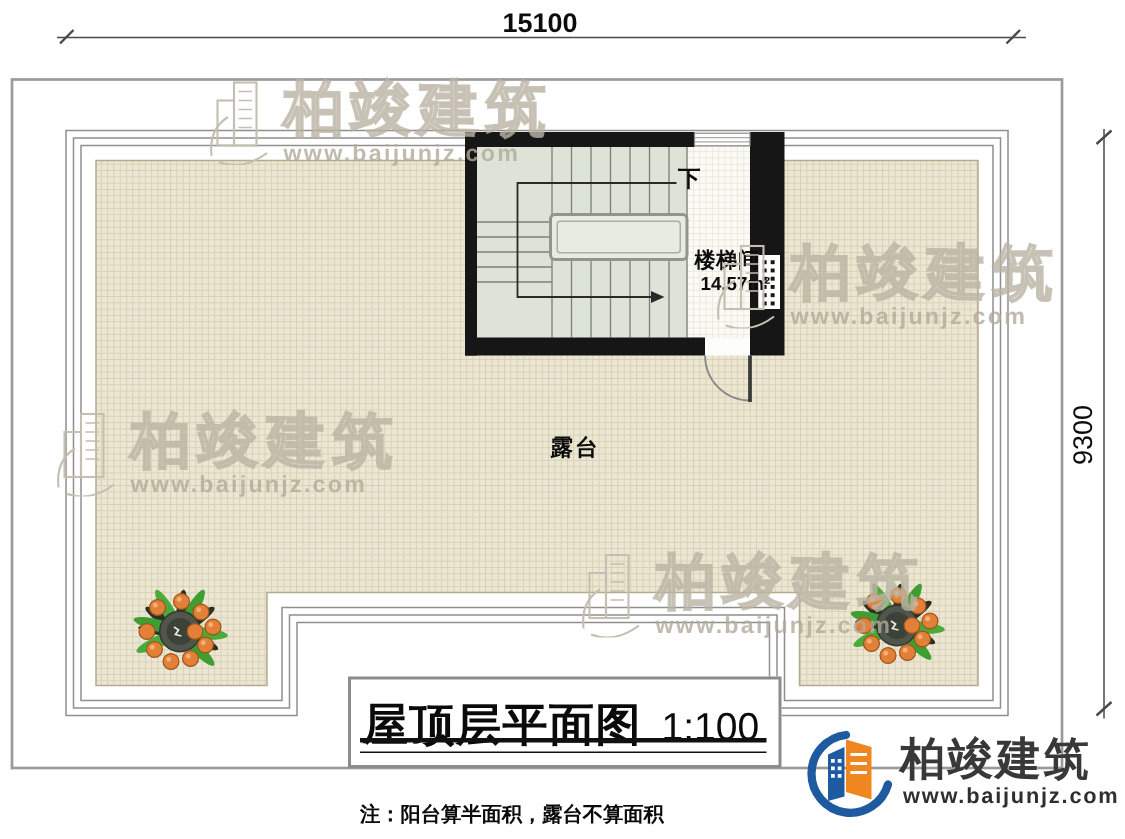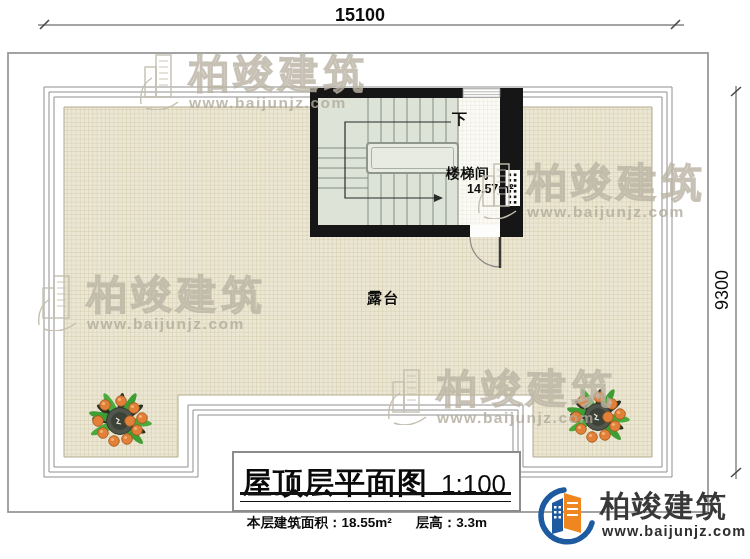--- a/index.html
+++ b/index.html
@@ -6,21 +6,21 @@
   .screen{position:relative;width:750px;height:559px;background:#ffffff;overflow:hidden;
           font-family:"Liberation Sans",sans-serif;}
   .abs{position:absolute;}
   svg{display:block;}
   
   .lbl{position:absolute;color:#0c0c0c;z-index:5;white-space:nowrap;}
   .dim-top{left:320px;top:5px;width:80px;text-align:center;font-size:18px;font-weight:bold;}
   .dim-right{left:690px;top:280px;width:64px;height:20px;transform:rotate(-90deg);
              transform-origin:center;text-align:center;font-size:18px;}
   .down-lbl{left:452px;top:110px;font-size:15px;font-weight:bold;}
-  .room-lbl{left:446px;top:165px;font-size:14px;font-weight:bold;letter-spacing:.5px;}
+  .room-lbl{left:463px;top:165px;font-size:14px;font-weight:bold;letter-spacing:.5px;}
   .room-area{left:467px;top:182px;font-size:12.5px;font-weight:bold;}
   .terrace-lbl{left:367px;top:289px;font-size:15px;font-weight:bold;letter-spacing:1.5px;}
   
   .title-box{position:absolute;left:232px;top:451px;width:289px;height:61px;background:#fff;
              border:2px solid #8c8c8c;box-sizing:border-box;z-index:7;}
   .title-row{display:flex;align-items:baseline;padding:10px 0 0 8px;}
   .tb-title{font-size:30px;font-weight:bold;letter-spacing:1px;color:#0a0a0a;}
   .tb-scale{font-size:26px;font-weight:normal;margin-left:13px;color:#0a0a0a;}
   .tb-rule{position:absolute;left:6px;right:8px;bottom:8px;height:6px;
            border-top:3px solid #111;border-bottom:1px solid #111;}
@@ -234,24 +234,21 @@
     </div>
   </div>
 
   <div class="title-box">
     <div class="title-row">
       <span class="tb-title">屋顶层平面图</span>
       <span class="tb-scale">1:100</span>
     </div>
     <div class="tb-rule"></div>
   </div>
-  <div class="tb-line1">
-    <span>本层建筑面积：18.55m²</span>
-    <span>层高：3.3m</span>
-  </div>
+  <div class="tb-line2">注：阳台算半面积，露台不算面积</div>
 
   <div class="logo">
     <svg width="64" height="74" viewBox="0 0 64 74">
       <path d="M30,9 A26,26 0 1 0 58,42" stroke="#1e5aa0" stroke-width="5.5" fill="none" stroke-linecap="round"></path>
       <polygon points="30,12 47,17 47,52 30,47" fill="#f0861f"></polygon>
       <polygon points="18,22 29,17 29,50 18,53" fill="#1e5aa0"></polygon>
       <g fill="#ffffff">
         <rect x="33" y="21" width="11" height="2"></rect>
         <rect x="33" y="27" width="11" height="2"></rect>
         <rect x="33" y="33" width="11" height="2"></rect>

